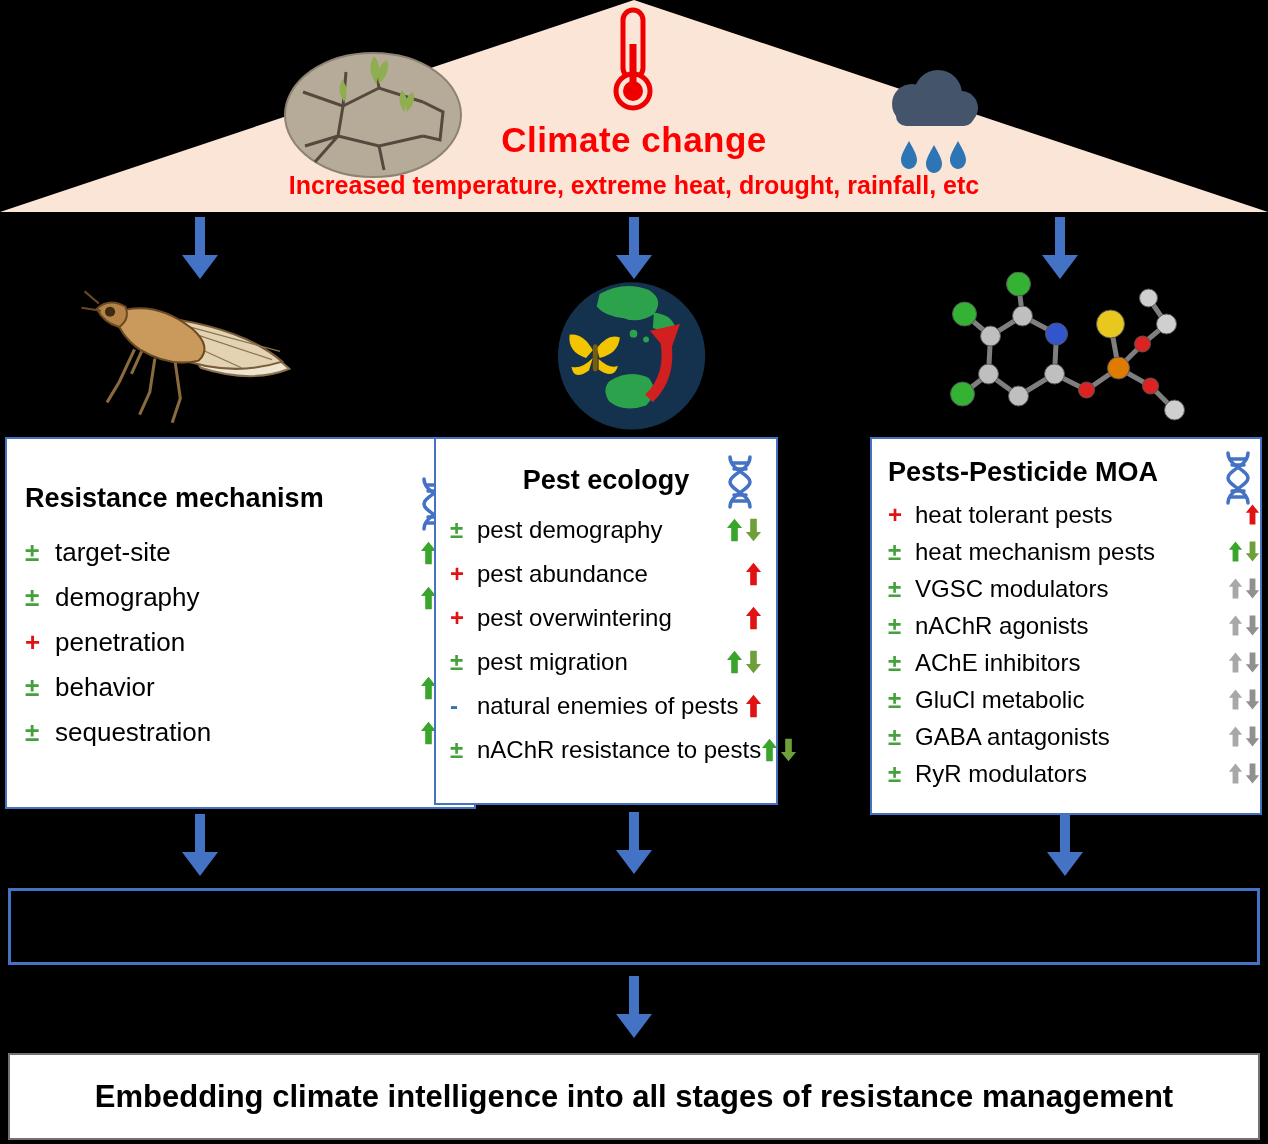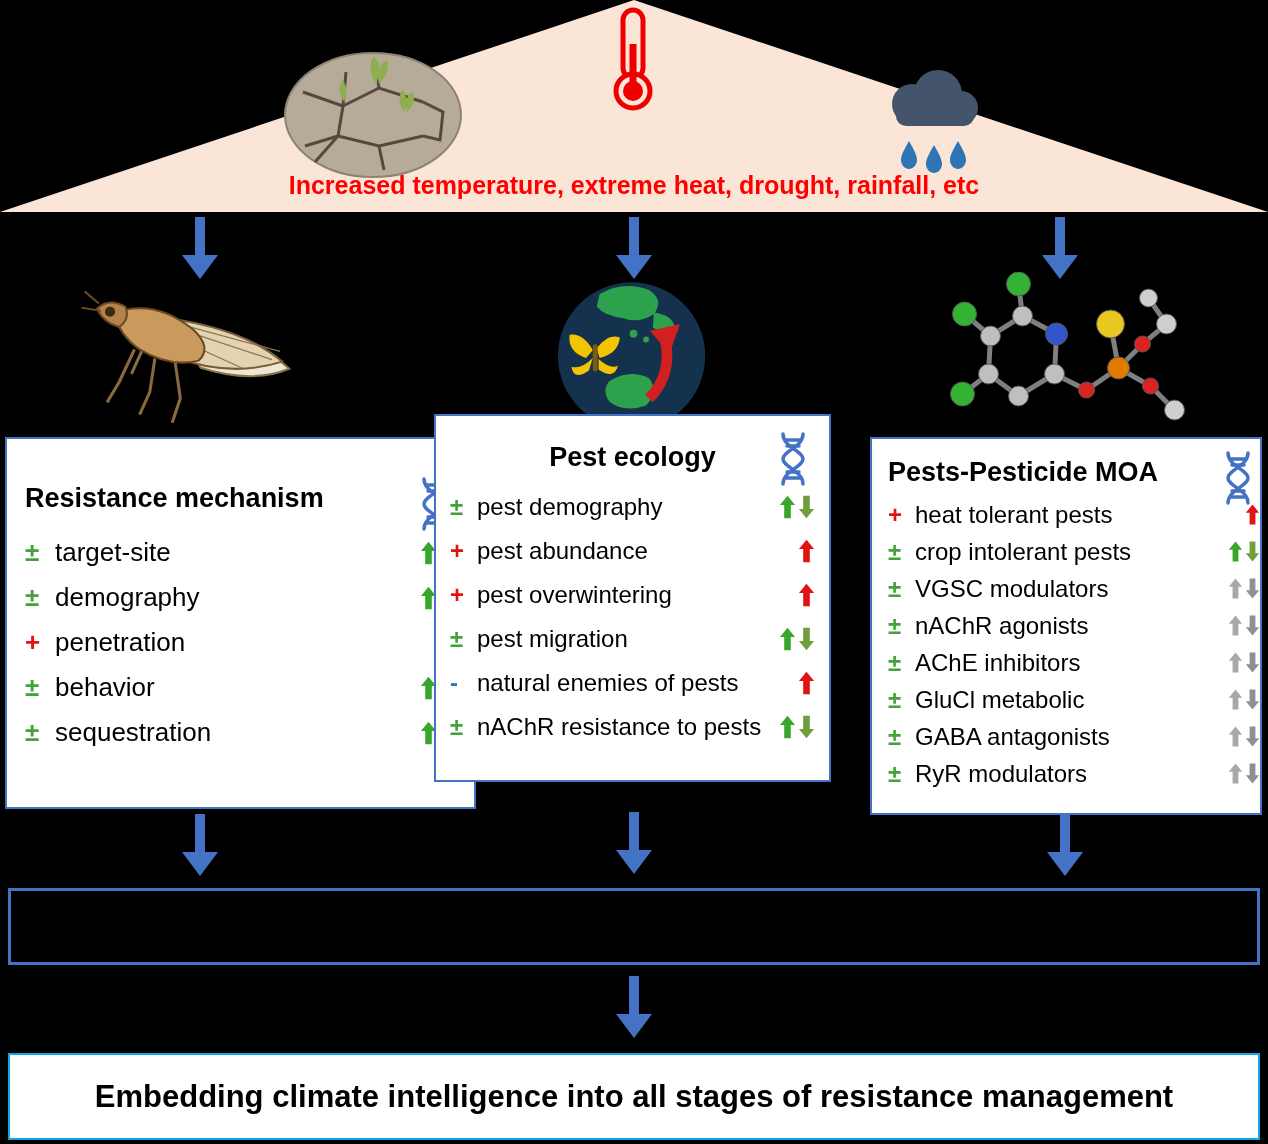--- a/index.html
+++ b/index.html
@@ -16,21 +16,21 @@
                      font-size:25px; font-weight:bold; color:#ff0000; }
 
   .abs { position:absolute; }
 
   
   .flow-arrow { position:absolute; width:36px; height:62px; }
 
   
   .panel { position:absolute; background:#ffffff; border:2px solid #4472c4; }
   .panel1 { left:5px;   top:437px; width:471px; height:372px; padding:44px 18px 0 18px; }
-  .panel2 { left:434px; top:414px; width:397px; height:368px; padding:26px 14px 0 14px; }
+  .panel2 { left:434px; top:437px; width:344px; height:368px; padding:26px 14px 0 14px; }
   .panel3 { left:870px; top:437px; width:392px; height:378px; padding:18px 0 0 16px; }
   .panel-head { position:relative; }
   .panel1 .panel-head { margin-bottom:16px; }
   .panel2 .panel-head { margin-bottom:12px; }
   .panel3 .panel-head { margin-bottom:8px; }
   .panel-title { font-size:27px; font-weight:bold; color:#000; }
   .panel2 .panel-title { text-align:center; }
   .dna { position:absolute; right:2px; top:-6px; width:40px; height:54px; }
   .panel2 .dna { top:-10px; }
 
@@ -42,30 +42,31 @@
   .panel2 .sign, .panel3 .sign { width:27px; }
   .label { color:#000; }
   .arrows { margin-left:auto; display:flex; gap:2px; align-items:center; }
   .mini-arrow { width:17px; height:26px; }
   .panel3 .mini-arrow { width:15px; height:23px; }
 
   
   .widebox { position:absolute; left:8px; top:888px; width:1252px; height:77px;
              background:#000; border:3px solid #4472c4; }
   .bottombox { position:absolute; left:8px; top:1053px; width:1252px; height:87px;
-               background:#ffffff; border:2px solid #0ea5e9;
+               background:#ffffff; border:2px solid #737373;
                display:flex; align-items:center; justify-content:center; }
   .bottombox .text { font-size:31px; font-weight:bold; color:#000; text-align:center; }
 </style>
 </head>
 <body>
 
 <div class="canvas">
 
   <div class="banner"></div>
+  <div class="banner-title">Climate change</div>
   <div class="banner-subtitle">Increased temperature, extreme heat, drought, rainfall, etc</div>
 
   <svg class="abs" style="left:283px;top:50px" width="180" height="130" viewBox="0 0 180 130">
     <ellipse cx="90" cy="65" rx="88" ry="62" fill="#b6ab99"></ellipse>
     <ellipse cx="90" cy="65" rx="88" ry="62" fill="none" stroke="#8d8373" stroke-width="2"></ellipse>
     <g stroke="#55483c" stroke-width="3" fill="none">
       <path d="M20 42 L60 56 L55 86 L22 96"></path>
       <path d="M60 56 L96 38 L140 52"></path>
       <path d="M55 86 L96 96 L140 86"></path>
       <path d="M96 38 L92 12"></path>
@@ -368,21 +369,21 @@
           <span class="sign" style="color:#e01212">+</span>
           <span class="label">heat tolerant pests</span>
           <span class="arrows">
             <svg class="mini-arrow" viewBox="0 0 18 26">
               <path d="M9 1 L17 11 L12.5 11 L12.5 25 L5.5 25 L5.5 11 L1 11 Z" fill="#e01212"></path>
             </svg>
           </span>
         </div>
         <div class="row">
           <span class="sign" style="color:#44a13c">±</span>
-          <span class="label">crop intolerant pests</span>
+          <span class="label">heat mechanism pests</span>
           <span class="arrows">
             <svg class="mini-arrow" viewBox="0 0 18 26">
               <path d="M9 1 L17 11 L12.5 11 L12.5 25 L5.5 25 L5.5 11 L1 11 Z" fill="#3aa52c"></path>
             </svg>
             <svg class="mini-arrow" viewBox="0 0 18 26">
               <path d="M9 25 L1 15 L5.5 15 L5.5 1 L12.5 1 L12.5 15 L17 15 Z" fill="#6f9f3a"></path>
             </svg>
           </span>
         </div>
         <div class="row">

